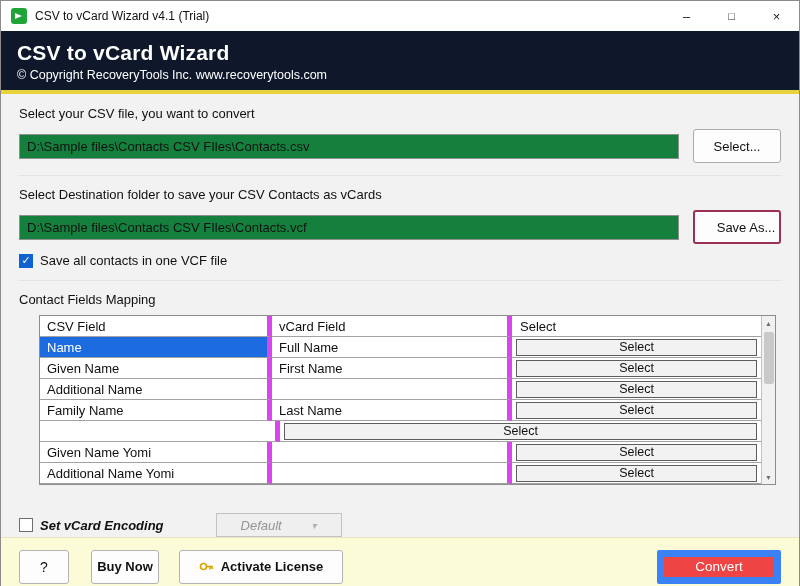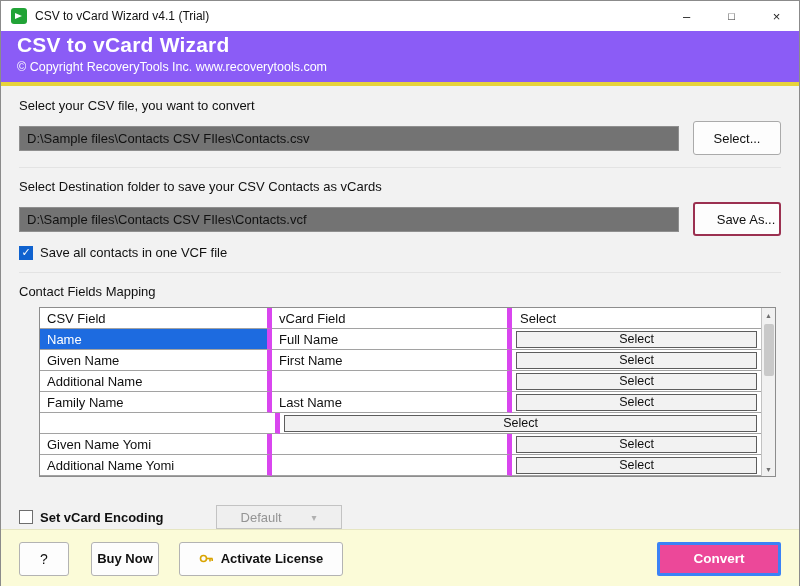--- a/index.html
+++ b/index.html
@@ -12,31 +12,31 @@
   .titlebar { height:30px; background:#ffffff; display:flex; align-items:center; flex:0 0 auto; }
   .app-icon { width:16px; height:16px; margin:0 8px 0 10px; background:#21a336; border-radius:3px; position:relative; }
   .app-icon::after { content:""; position:absolute; left:4px; top:5px; width:0; height:0;
       border-left:7px solid #fff; border-top:3px solid transparent; border-bottom:3px solid transparent; }
   .title-text { font-size:12px; color:#111; flex:1 1 auto; }
   .win-btn { width:45px; height:30px; display:flex; align-items:center; justify-content:center;
       font-size:13px; color:#222; background:transparent; border:none; cursor:default; }
   .win-btn.maxi span { font-size:11px; }
 
   
-  .header { background:#8b5cf6; color:#fff; padding:2px 16px 8px; flex:0 0 auto; }
+  .header { background:#0f172a; color:#fff; padding:10px 16px 8px; flex:0 0 auto; }
   .header-title { font-size:21px; font-weight:bold; letter-spacing:.2px; }
   .header-sub { font-size:12.5px; margin-top:3px; }
   .yellow-bar { height:4px; background:#e7d33c; flex:0 0 auto; }
 
   
   .content { flex:1 1 auto; background:#f2f2f2; padding:8px 18px 0; }
 
   .section-label { font-size:13px; color:#101010; margin:4px 0 8px; }
   .input-row { display:flex; align-items:center; gap:14px; }
-  .path-input { flex:1 1 auto; height:25px; border:1px solid #8f8f8f; background:#737373;
+  .path-input { flex:1 1 auto; height:25px; border:1px solid #8f8f8f; background:#15803d;
       font-family:"Liberation Sans",sans-serif; font-size:13px; padding:0 7px; color:#111; }
   .std-btn { width:88px; height:34px; background:#fdfdfd; border:1px solid #aaaaaa; border-radius:3px;
       font-family:"Liberation Sans",sans-serif; font-size:13px; color:#111; }
   .std-btn.saveas { border:2px solid #9b3050;padding-left:18px; }
 
   .sect { padding-bottom:12px; border-bottom:1px solid #e3e3e3; margin-bottom:11px; }
 
   .chk-row { display:flex; align-items:center; gap:7px; margin-top:9px; font-size:13px; color:#101010; }
   .chk { width:14px; height:14px; border:1px solid #6e6e6e; background:#fff; display:flex;
       align-items:center; justify-content:center; font-size:11px; color:#fff; }
@@ -56,36 +56,36 @@
   .row-select-btn { flex:1 1 auto; height:17px; margin:1px 2px; background:#f2f2f2; border:1px solid #5d5d5d;
       font-family:"Liberation Sans",sans-serif; font-size:12.5px; color:#101010; }
 
   .vscroll { position:absolute; top:0; right:0; bottom:0; width:14px; background:#f1f1f1; border-left:1px solid #c2c2c2;
       display:flex; flex-direction:column; align-items:center; }
   .vscroll .arrow { font-size:7px; color:#6e6e6e; height:14px; display:flex; align-items:center; justify-content:center; width:100%; }
   .vscroll .thumb { width:10px; height:52px; background:#c9c9c9; border-radius:2px; margin-top:2px; }
   .vscroll .spacer { flex:1 1 auto; }
 
   
-  .encoding-row { display:flex; align-items:center; margin-top:28px; }
+  .encoding-row { display:flex; align-items:center; margin-top:28px;font-style:italic; }
   .encoding-row .lbl { font-size:13px; font-weight:bold; color:#101010; margin-left:7px; }
   .dropdown { margin-left:52px; width:126px; height:24px; background:#efefef; border:1px solid #c3c3c3;
       display:flex; align-items:center; justify-content:space-between; padding:0 24px; font-size:13px; color:#949494; }
   .dropdown .chev { font-size:10px; color:#b0b0b0; }
 
   
   .footer { flex:0 0 auto; height:58px; background:#fbfbd8; border-top:1px solid #e6e6c2;
       display:flex; align-items:center; padding:0 18px; }
   .f-btn { height:34px; background:#fdfdfd; border:1px solid #b3b3b3; border-radius:3px;
       font-family:"Liberation Sans",sans-serif; font-size:13px; color:#111; display:flex; align-items:center; justify-content:center; gap:7px; }
   .f-help { width:50px; font-size:14px; }
   .f-buy { width:68px; margin-left:22px; font-weight:bold; }
   .f-activate { width:164px; margin-left:20px; font-weight:bold; }
-  .f-convert { width:124px; margin-left:auto; background:#ec4899; color:#fff; border:3px solid #3b82f6;
-      font-weight:bold; border-radius:2px; font-size:13.5px; }
+  .f-convert { width:124px; margin-left:auto; background:#ef4444; color:#fff; border:7px solid #3b82f6;
+      font-weight:normal; border-radius:2px; font-size:13.5px; }
   .key-icon { display:inline-flex; }
 </style>
 </head>
 <body>
 
 <div class="window">
 
   <div class="titlebar">
     <div class="app-icon"></div>
     <div class="title-text">CSV to vCard Wizard v4.1 (Trial)</div>

